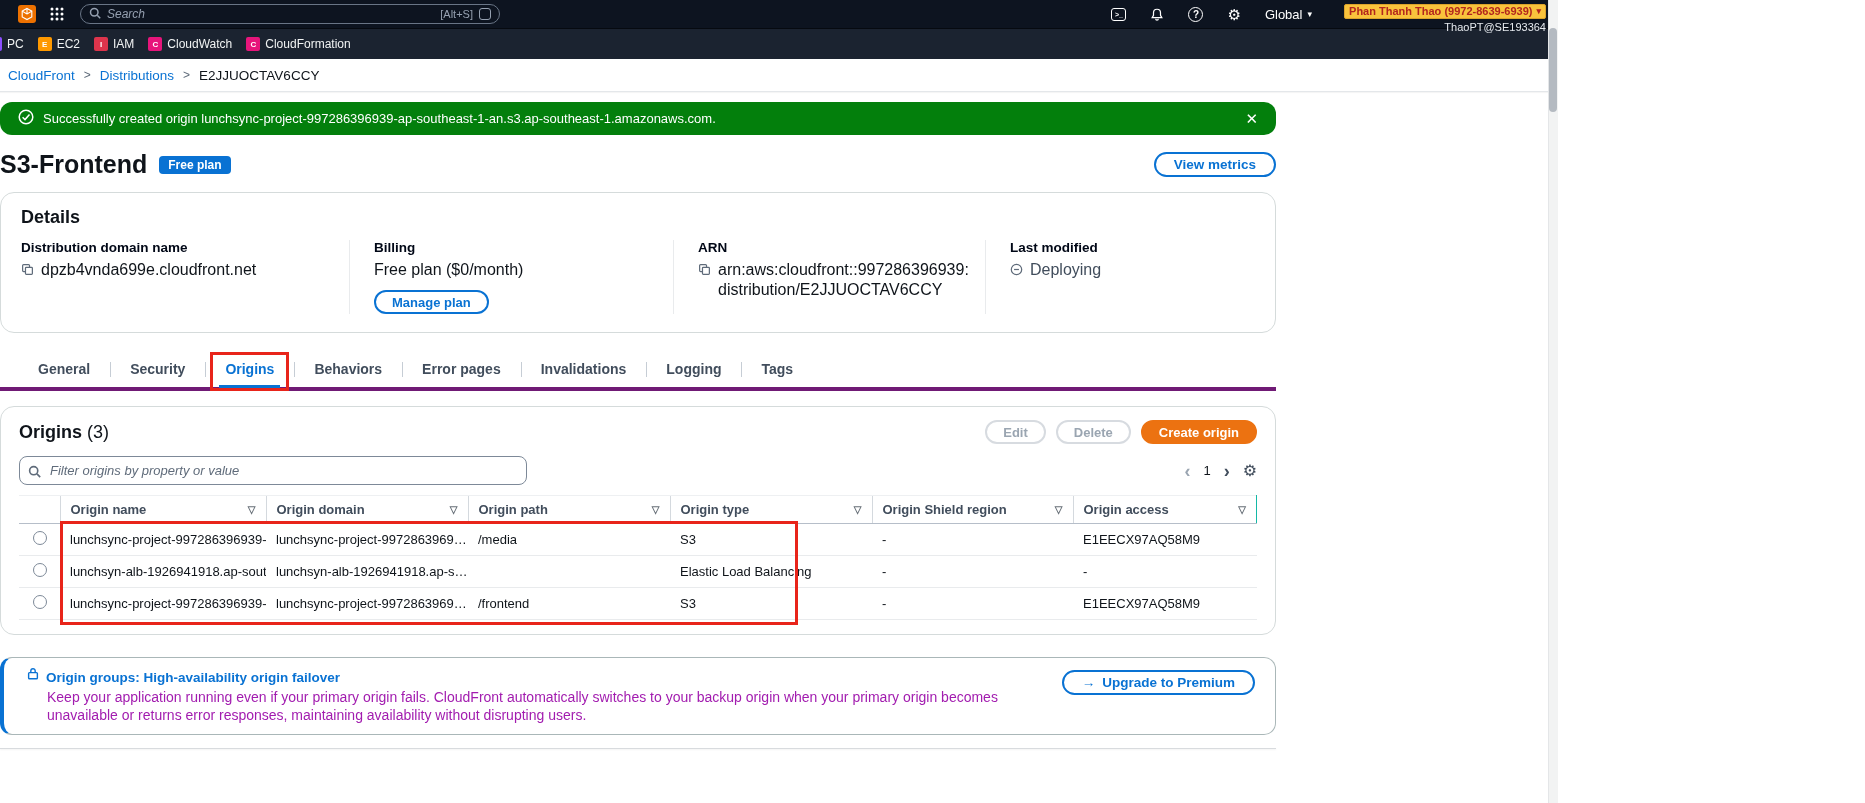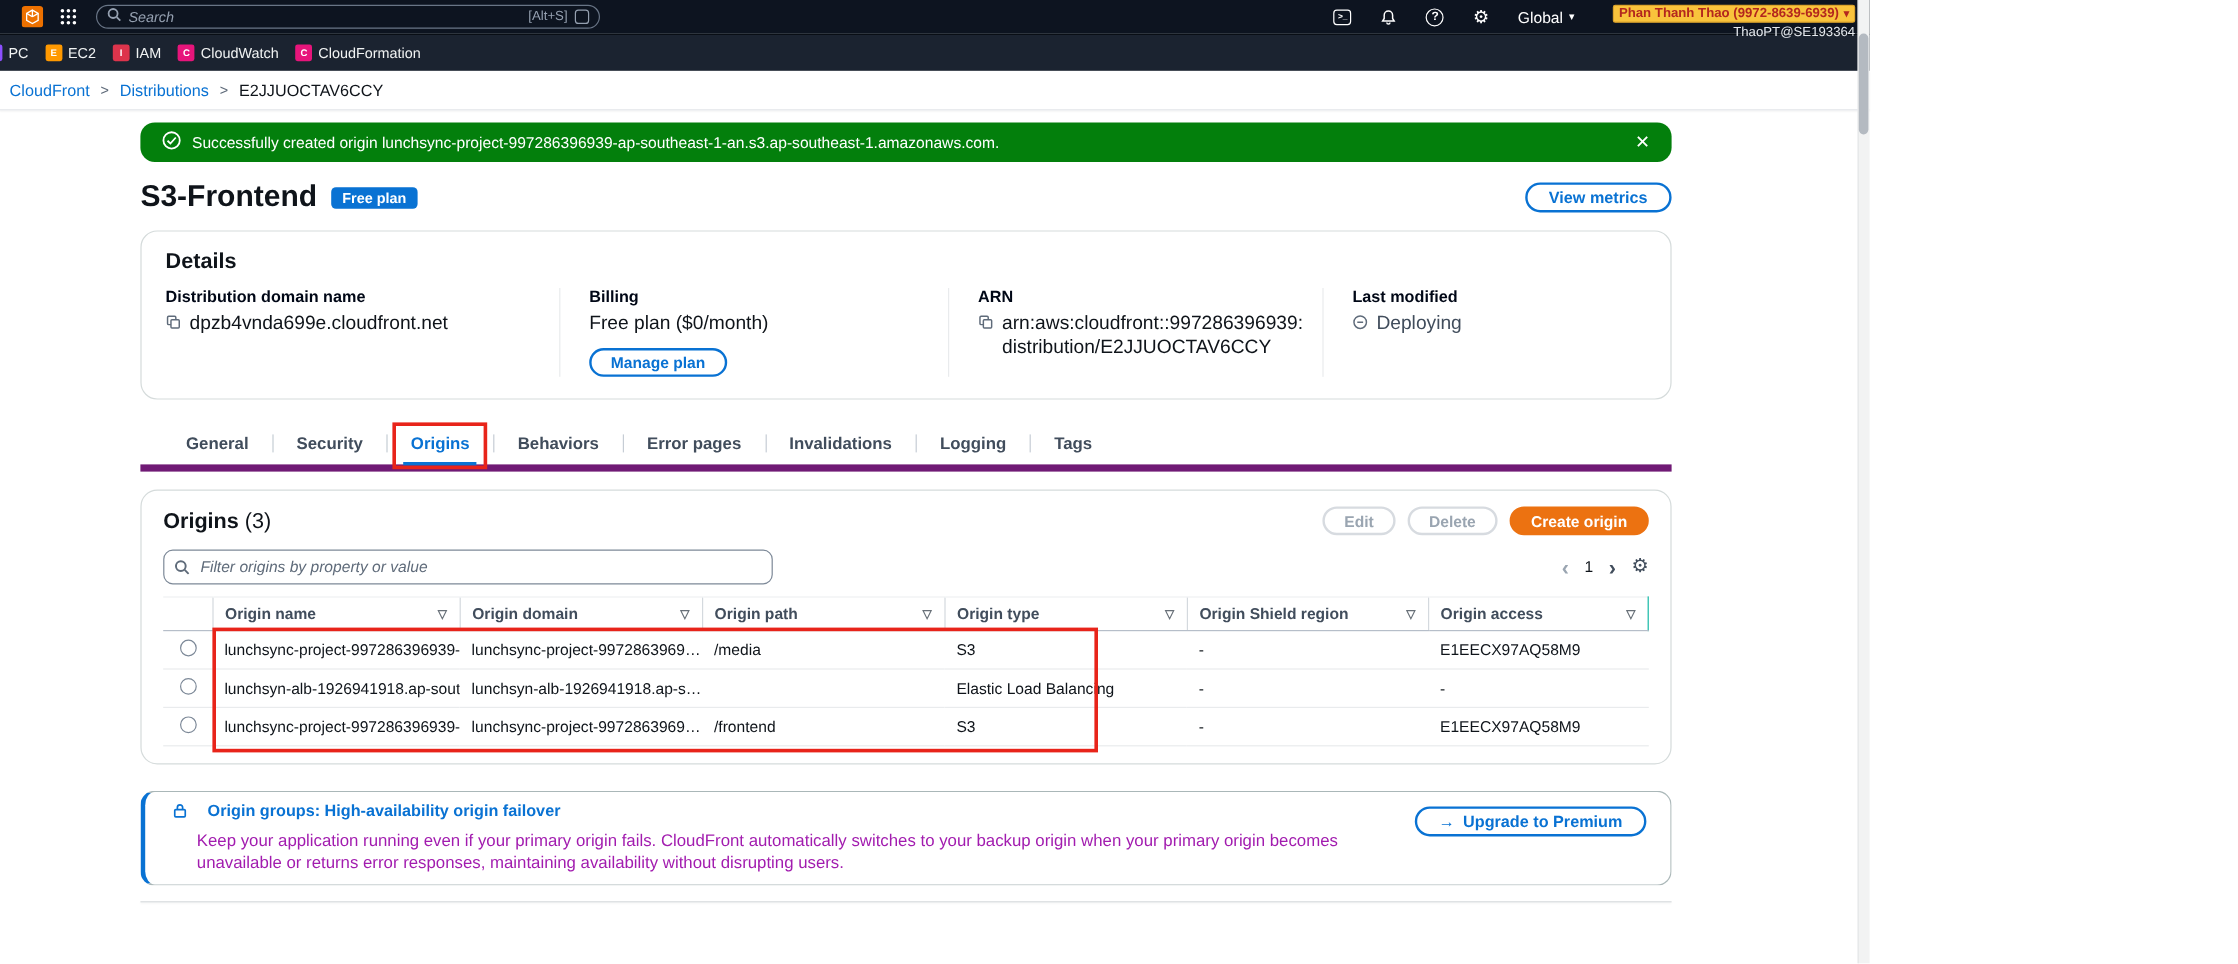--- a/index.html
+++ b/index.html
@@ -34,21 +34,21 @@
   .fav-icon{width:14px;height:14px;border-radius:2px;display:inline-flex;align-items:center;justify-content:center;color:#fff;font-size:8px;font-weight:bold}
   .fav-label{color:#f1f3f3;font-size:12px}
 
   
   .breadcrumbbar{height:33px;display:flex;align-items:center;padding:0 16px 0 8px;border-bottom:1px solid #e4e7ea;background:#fff;box-shadow:0 1px 1px rgba(0,0,0,.04)}
   .crumb-link{color:#0972d3;font-size:13.5px;cursor:pointer}
   .crumb-sep{color:#5f6b7a;margin:0 9px;font-size:12px}
   .crumb-current{color:#0f141a;font-size:13.5px}
 
   
-  .main{width:1276px;margin-left:117px}
+  .main{width:1276px;}
 
   .banner{margin-top:10px;height:33px;background:#037f0c;border-radius:12px;display:flex;align-items:center;color:#fff;padding:0 18px;font-size:13px;gap:9px}
   .banner-close{margin-left:auto;font-size:15px;cursor:pointer;line-height:1}
 
   .title-row{margin-top:15px;display:flex;align-items:center}
   .page-title{font-size:25px;font-weight:bold;color:#0f141a}
   .badge{margin-left:12px;background:#0972d3;color:#fff;font-size:12px;padding:2px 9px;border-radius:4px;font-weight:bold}
 
   .btn{font-family:inherit;font-weight:bold;border-radius:18px;background:#fff;border:2px solid #0972d3;color:#0972d3;cursor:pointer;white-space:nowrap}
   .btn-md{font-size:13.5px;padding:3px 18px}
@@ -65,21 +65,21 @@
   .details-grid{display:grid;grid-template-columns:328px 324px 312px 1fr;margin-top:12px}
   .dcol{padding-right:16px}
   .dcol + .dcol{border-left:1px solid #e9ebed;padding-left:24px}
   .dlabel{font-weight:bold;font-size:13.5px;color:#000716;margin-bottom:5px}
   .dvalue{font-size:16px;color:#0f141a;display:flex;gap:7px;align-items:flex-start;line-height:1.25;overflow-wrap:anywhere}
   .dvalue .icn{flex:0 0 auto;margin-top:1px}
   .dvalue.muted{color:#414d5c}
   .dcol .btn{margin-top:10px}
 
   
-  .tabs{display:flex;margin-top:20px;border-bottom:6px solid #701a75;padding-left:18px;position:relative}
+  .tabs{display:flex;margin-top:20px;border-bottom:4px solid #701a75;padding-left:18px;position:relative}
   .tab{position:relative;font-size:14px;font-weight:bold;color:#414d5c;padding:8px 20px 10px;cursor:pointer}
   .tab + .tab::before{content:"";position:absolute;left:0;top:9px;height:15px;width:1px;background:#c6cdd5}
   .tab.active{color:#0972d3}
   .tab.active::after{content:"";position:absolute;left:14px;right:14px;bottom:-1px;height:3px;background:#0972d3}
   .tab-annotation{position:absolute;left:5px;right:5px;top:-1px;bottom:-4px;border:3px solid #e8241a;pointer-events:none;z-index:4}
 
   
   .origins-card{margin-top:15px;padding:13px 18px 14px}
   .oc-head{display:flex;align-items:center}
   .oc-title{font-size:18px;font-weight:bold}
@@ -105,21 +105,21 @@
   .th-inner{display:flex;align-items:center;justify-content:space-between;gap:4px}
   .filter-ic{color:#687078;font-size:10px;cursor:pointer;flex:0 0 auto}
   tbody td{padding:7px 10px;border-bottom:1px solid #e9ebed;color:#0f141a;white-space:nowrap;overflow:hidden}
   .radio{width:14px;height:14px;border:1px solid #7d8998;border-radius:50%;display:inline-block;background:#fff;cursor:pointer}
   .col-radio{text-align:center}
   .table-annotation{position:absolute;left:41px;top:26px;width:738px;height:104px;border:3px solid #e8241a;pointer-events:none;z-index:3}
 
   
   .promo{margin-top:22px;border:1px solid #aab7b8;border-left:4px solid #0972d3;border-radius:12px;background:#fff;padding:8px 20px 10px 22px;display:flex;align-items:flex-start}
   .promo-left{flex:1}
-  .promo-title-row{display:flex;align-items:flex-start;gap:16px}
+  .promo-title-row{display:flex;align-items:flex-end;gap:6px}
   .promo-title{color:#0972d3;font-size:13.5px;font-weight:bold}
   .promo-body{margin-left:21px;margin-top:3px;font-size:14px;line-height:1.3;color:#a21caf;max-width:1038px}
   .promo .btn{align-self:flex-start;margin-top:4px;display:inline-flex;align-items:center;gap:7px}
 
   .bottom-rule{margin-top:13px;width:100%;border-top:1px solid #d8dbde;box-shadow:0 1px 2px rgba(0,0,0,.07)}
 
   
   .scrollbar{position:absolute;right:0;top:0;width:10px;height:803px;background:#f2f3f3;border-left:1px solid #e4e6e8;z-index:10}
   .scroll-thumb{position:absolute;right:1px;top:28px;width:8px;height:84px;background:#b4bac1;border-radius:4px;cursor:grab}
 </style>

